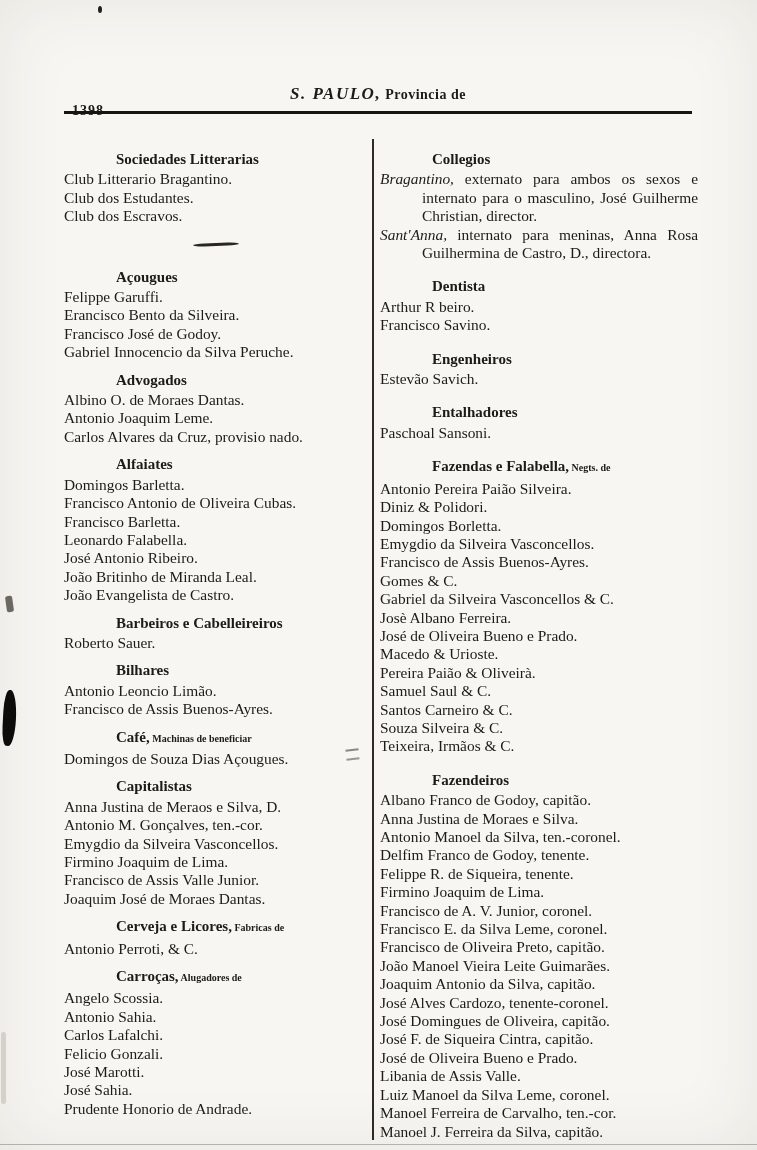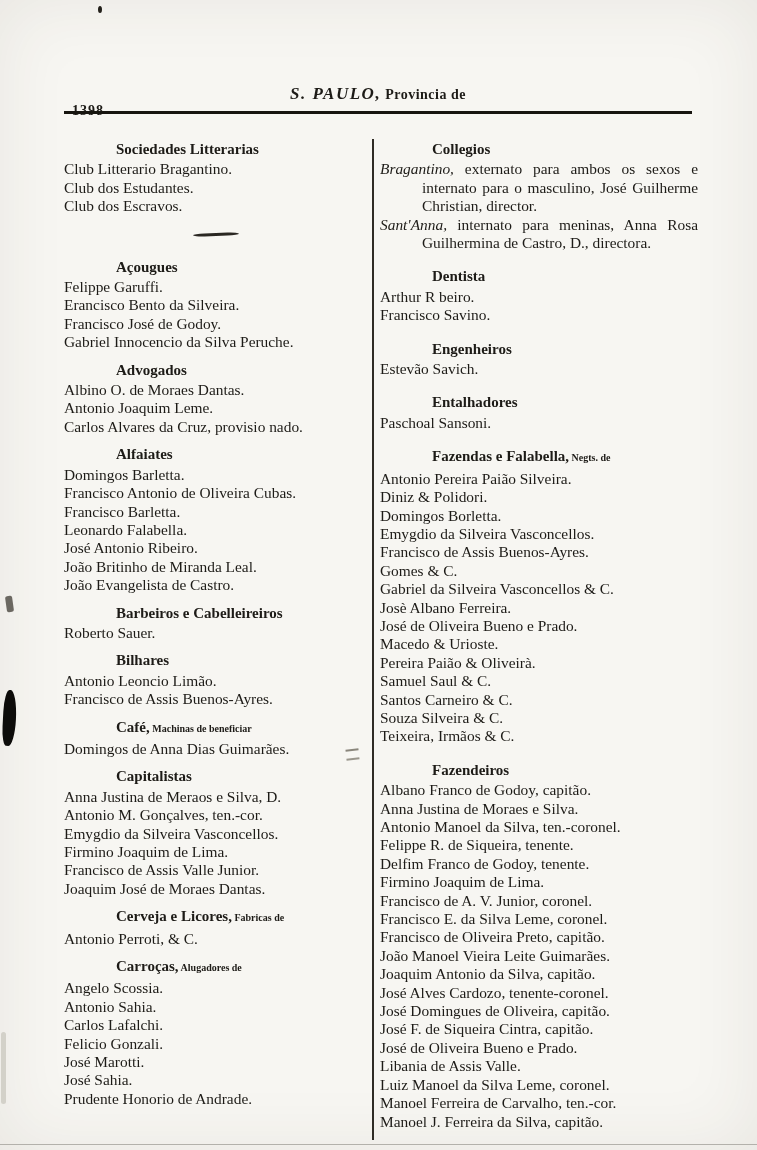--- a/index.html
+++ b/index.html
@@ -23,21 +23,21 @@
   .title .tb{font-size:17px;font-weight:bold;letter-spacing:1.5px;font-style:italic;}
   .title .tr{font-size:14px;font-weight:bold;letter-spacing:.5px;}
   .rule{position:absolute;left:64px;top:111px;width:628px;height:3px;background:#17150f;}
   
   .col{position:absolute;top:138px;bottom:8px;overflow:hidden;}
   .col-left{left:64px;width:303px;}
   .col-right{left:380px;width:318px;}
   .col-divider{position:absolute;left:372px;top:139px;bottom:10px;width:2px;background:#2f2c25;}
   .heading{font-size:15px;font-weight:bold;line-height:18.4px;margin:9px 0 2px 0;padding-left:52px;}
   .col-right .heading{margin-top:15px;}
-  .col .section:first-child .heading{margin-top:2px;}
+  .col .section:first-child .heading{margin-top:12px;}
   .heading .hs{font-size:10px;}
   .entry{font-size:15.4px;line-height:18.4px;margin:0;padding-left:42px;text-indent:-42px;text-align:justify;}
   .entry i{font-style:italic;}
   .squiggle{width:46px;height:3px;background:#2a2722;border-radius:50%/100%;margin:17px auto 22px auto;transform:rotate(-2deg);}
   
   .artifact{position:absolute;pointer-events:none;}
   .blob{left:3px;top:690px;width:13px;height:56px;background:#0d0c0a;border-radius:45% 60% 55% 40%;transform:rotate(3deg);}
   .mark-small{left:6px;top:596px;width:7px;height:16px;background:#4a463e;border-radius:2px;transform:rotate(-8deg);opacity:.8;}
   .dot-top{left:98px;top:6px;width:4px;height:7px;background:#23201a;border-radius:50%;}
   .equals{left:346px;top:749px;width:13px;height:7px;border-top:2px solid #8a867c;border-bottom:2px solid #9a968c;transform:rotate(-6deg);}
@@ -92,21 +92,21 @@
         <div class="heading"><span class="hb">Barbeiros e Cabelleireiros</span></div>
         <p class="entry">Roberto Sauer.</p>
       </div>
       <div class="section">
         <div class="heading"><span class="hb">Bilhares</span></div>
         <p class="entry">Antonio Leoncio Limão.</p>
         <p class="entry">Francisco de Assis Buenos-Ayres.</p>
       </div>
       <div class="section">
         <div class="heading"><span class="hb">Café,</span><span class="hs"> Machinas de beneficiar</span></div>
-        <p class="entry">Domingos de Anna Dias Guimarães.</p>
+        <p class="entry">Domingos de Souza Dias Açougues.</p>
       </div>
       <div class="section">
         <div class="heading"><span class="hb">Capitalistas</span></div>
         <p class="entry">Anna Justina de Meraos e Silva, D.</p>
         <p class="entry">Antonio M. Gonçalves, ten.-cor.</p>
         <p class="entry">Emygdio da Silveira Vasconcellos.</p>
         <p class="entry">Firmino Joaquim de Lima.</p>
         <p class="entry">Francisco de Assis Valle Junior.</p>
         <p class="entry">Joaquim José de Moraes Dantas.</p>
       </div>
@@ -161,22 +161,22 @@
         <p class="entry">Samuel Saul &amp; C.</p>
         <p class="entry">Santos Carneiro &amp; C.</p>
         <p class="entry">Souza Silveira &amp; C.</p>
         <p class="entry">Teixeira, Irmãos &amp; C.</p>
       </div>
       <div class="section">
         <div class="heading"><span class="hb">Fazendeiros</span></div>
         <p class="entry">Albano Franco de Godoy, capitão.</p>
         <p class="entry">Anna Justina de Moraes e Silva.</p>
         <p class="entry">Antonio Manoel da Silva, ten.-coronel.</p>
+        <p class="entry">Delfim Franco de Godoy, tenente.</p>
         <p class="entry">Felippe R. de Siqueira, tenente.</p>
-        <p class="entry">Delfim Franco de Godoy, tenente.</p>
         <p class="entry">Firmino Joaquim de Lima.</p>
         <p class="entry">Francisco de A. V. Junior, coronel.</p>
         <p class="entry">Francisco E. da Silva Leme, coronel.</p>
         <p class="entry">Francisco de Oliveira Preto, capitão.</p>
         <p class="entry">João Manoel Vieira Leite Guimarães.</p>
         <p class="entry">Joaquim Antonio da Silva, capitão.</p>
         <p class="entry">José Alves Cardozo, tenente-coronel.</p>
         <p class="entry">José Domingues de Oliveira, capitão.</p>
         <p class="entry">José F. de Siqueira Cintra, capitão.</p>
         <p class="entry">José de Oliveira Bueno e Prado.</p>

